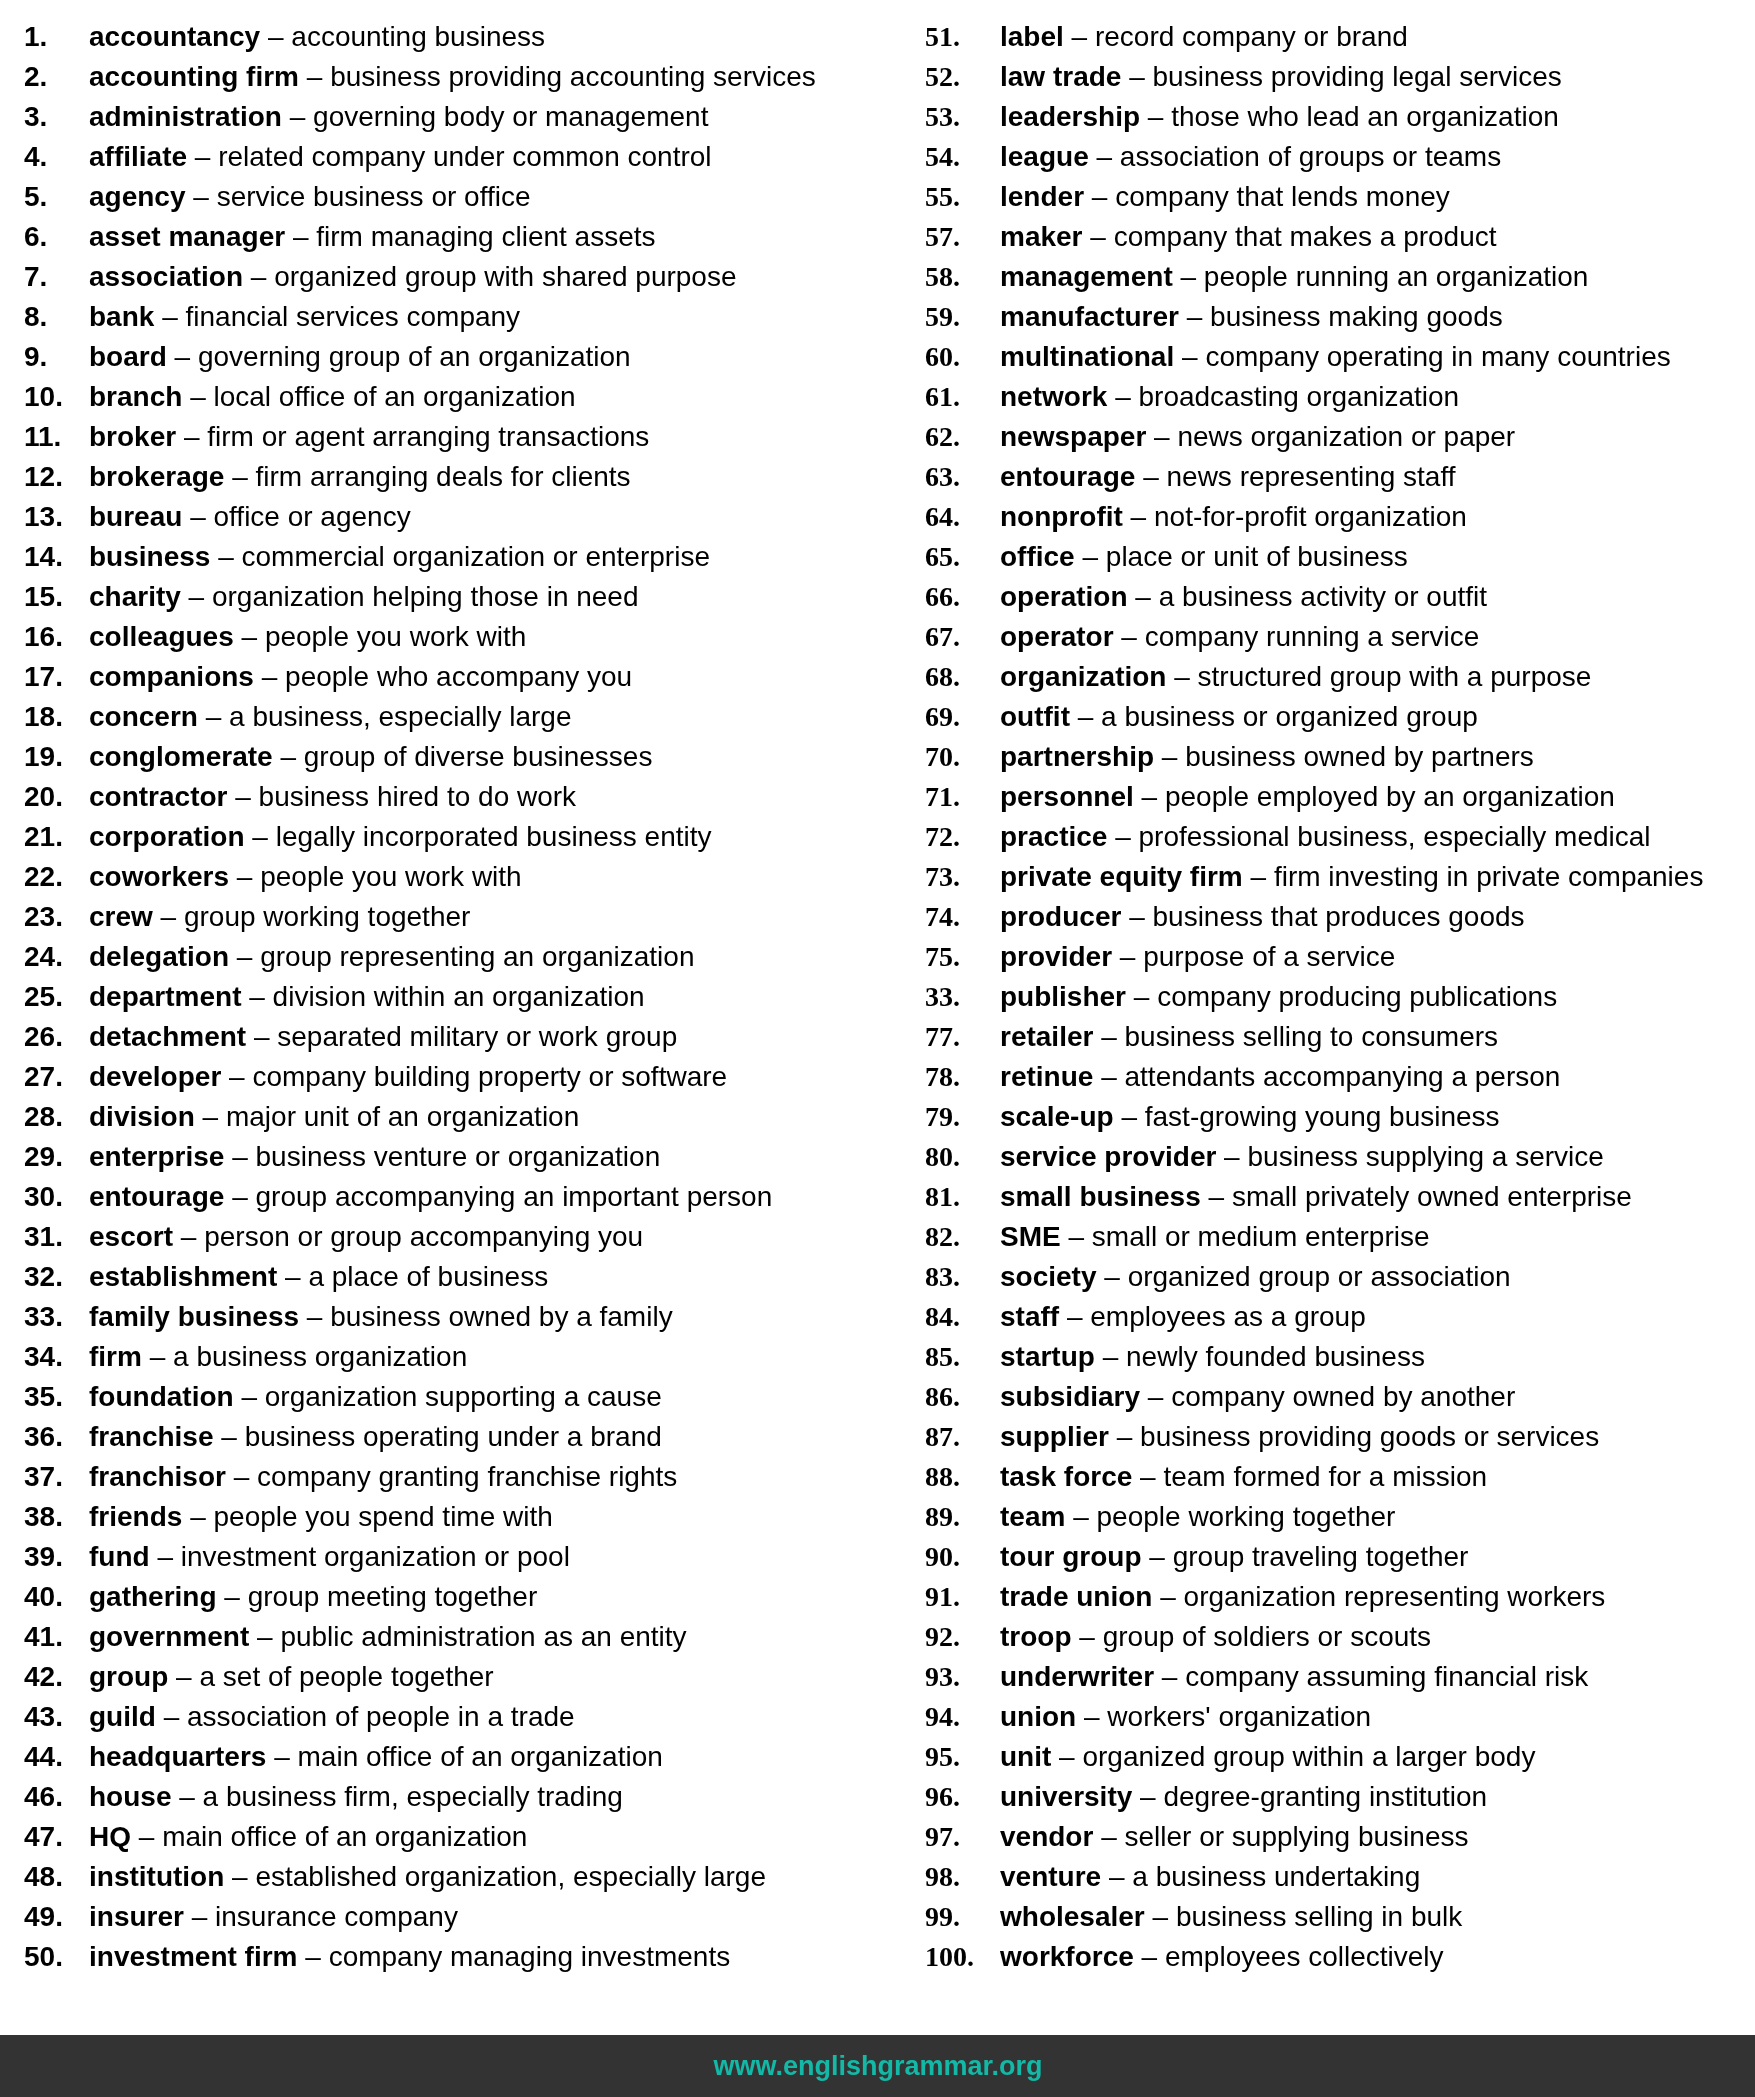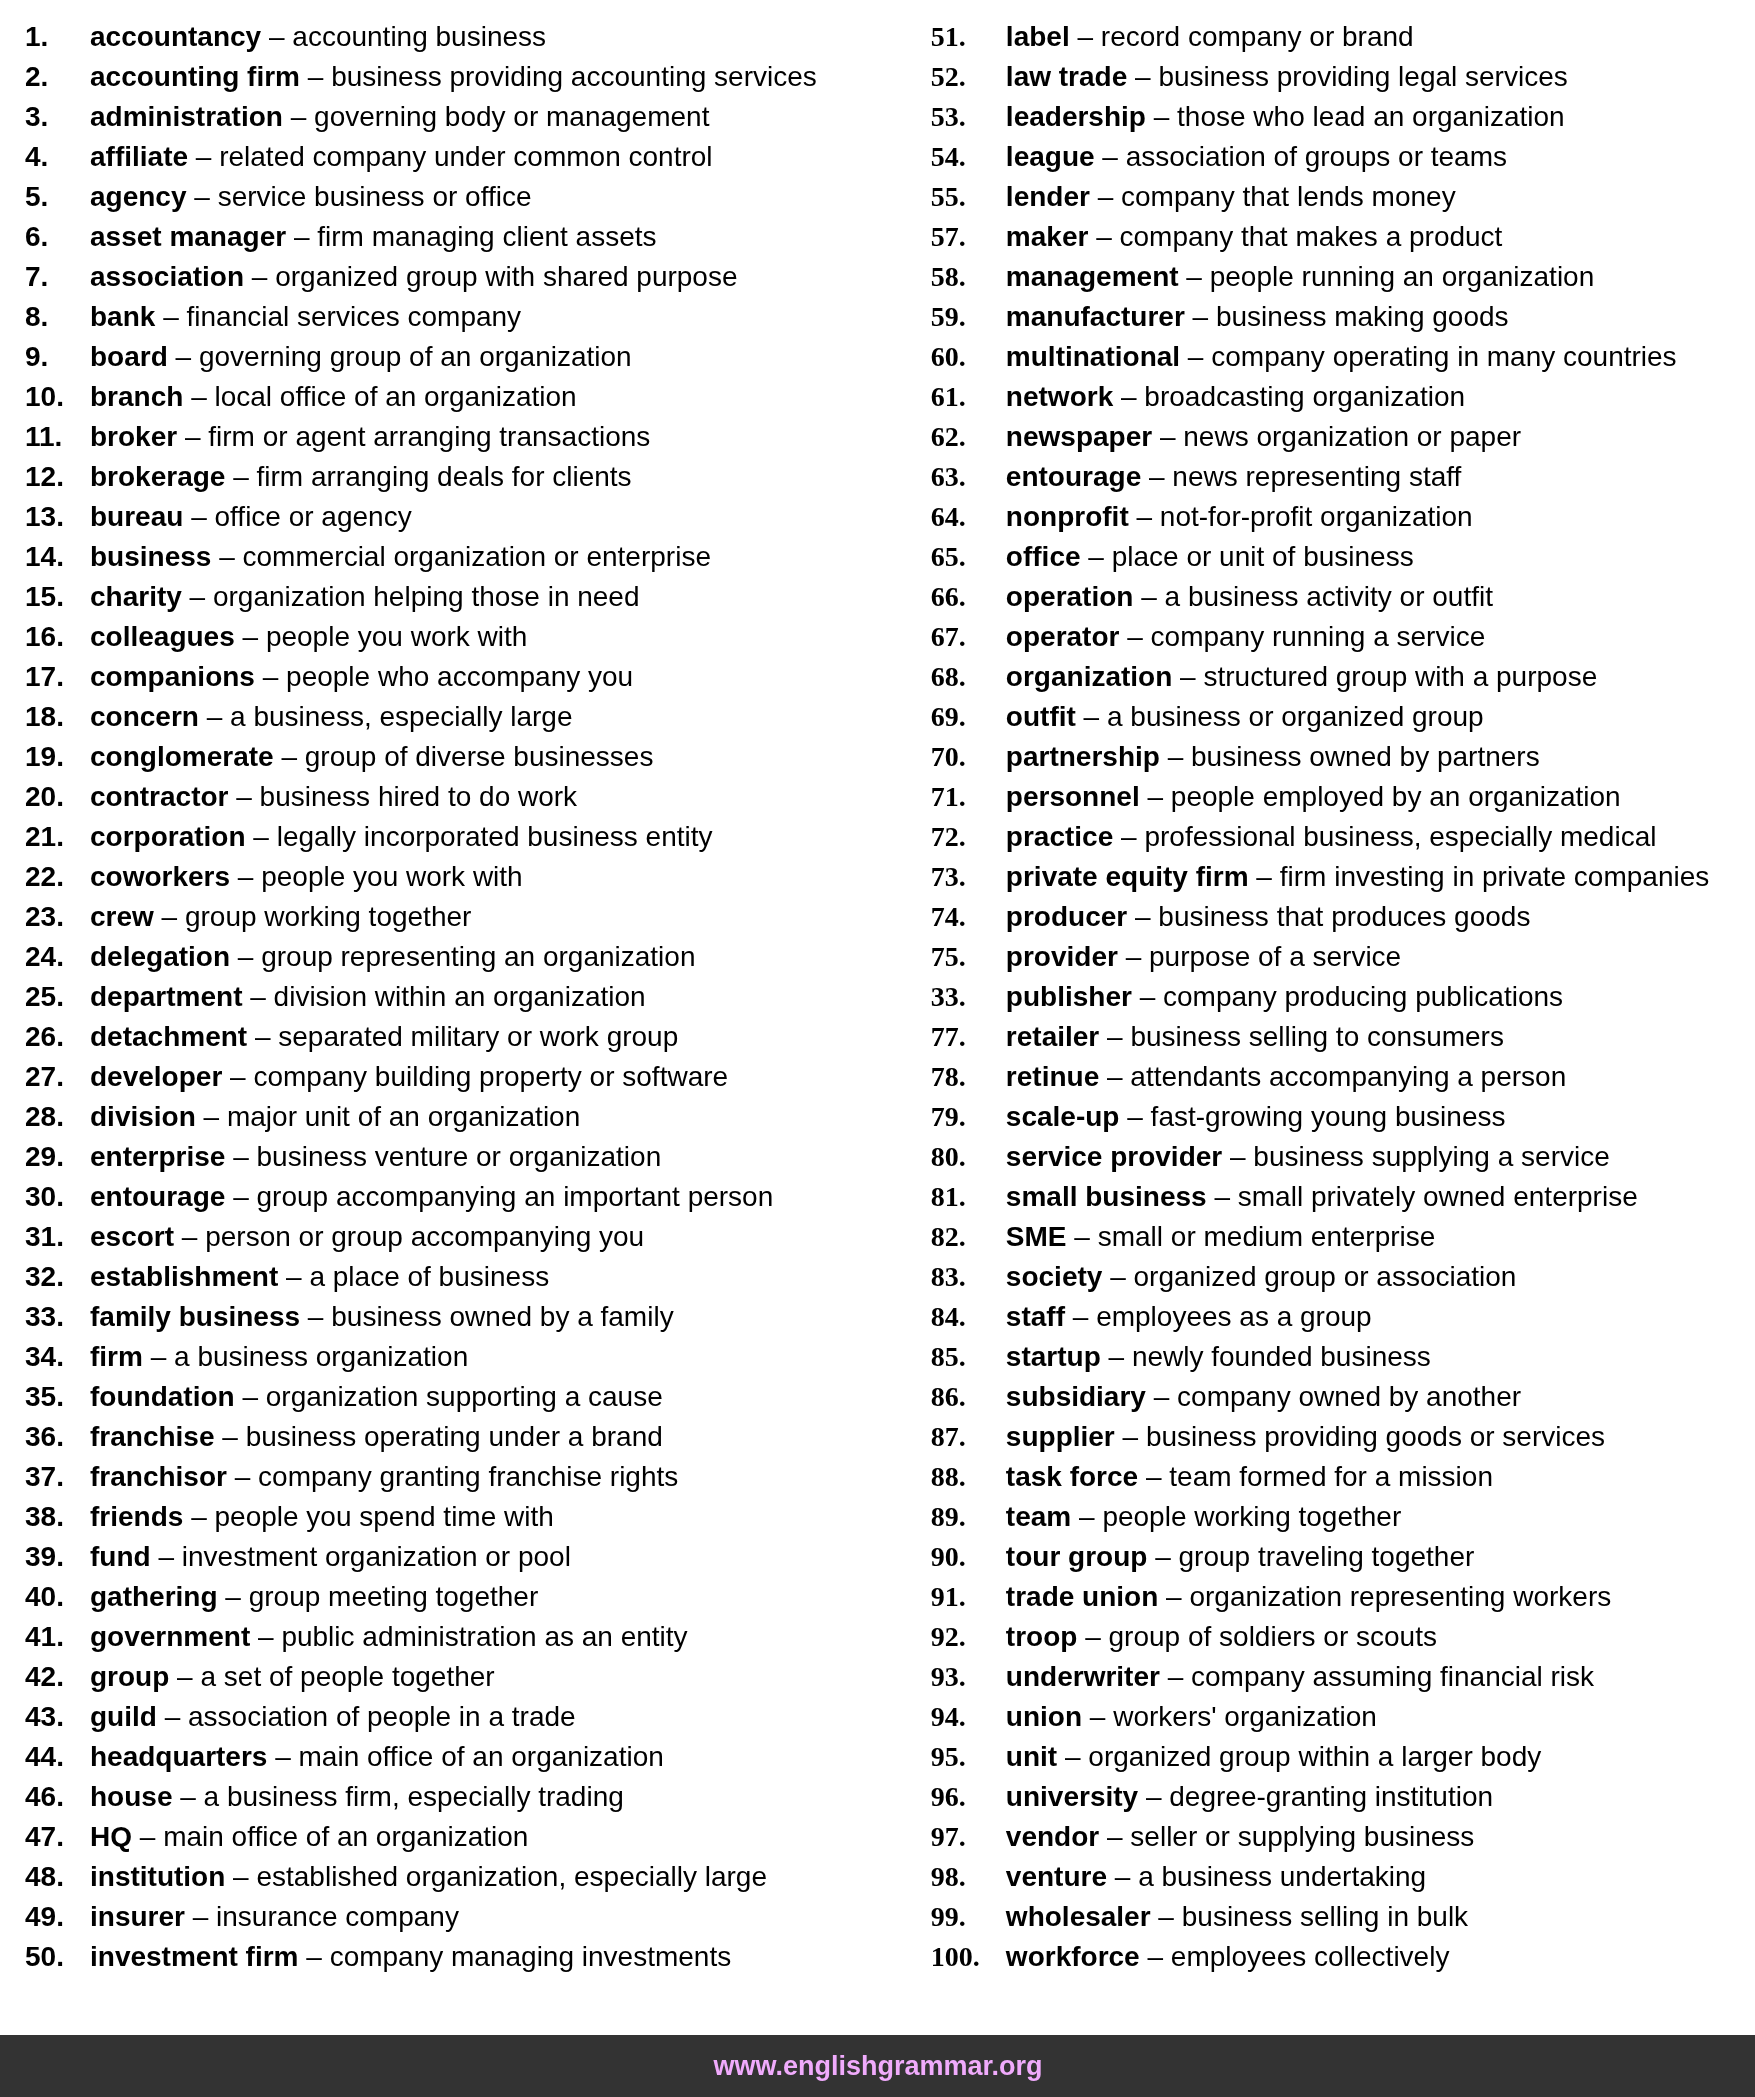--- a/index.html
+++ b/index.html
@@ -16,21 +16,21 @@
     position: absolute;
     top: 17.3px;
     left: 0;
     width: 1756px;
     display: flex;
     align-items: flex-start;
   }
   .col {
     list-style: none;
   }
-  .col-left  { width: 890px; padding-left: 14px; margin-left: 11px; }
+  .col-left  { width: 890px; padding-left: 24px; }
   .col-right { width: 865px; padding-left: 35px; }
   .row {
     height: 40px;
     line-height: 40px;
     font-size: 28px;
     white-space: nowrap;
   }
   .num {
     display: inline-block;
     font-weight: bold;
@@ -158,15 +158,15 @@
       <li class="row"><span class="num">95.</span><span class="entry"><span class="term">unit</span><span class="sep"> – </span><span class="def">organized group within a larger body</span></span></li>
       <li class="row"><span class="num">96.</span><span class="entry"><span class="term">university</span><span class="sep"> – </span><span class="def">degree-granting institution</span></span></li>
       <li class="row"><span class="num">97.</span><span class="entry"><span class="term">vendor</span><span class="sep"> – </span><span class="def">seller or supplying business</span></span></li>
       <li class="row"><span class="num">98.</span><span class="entry"><span class="term">venture</span><span class="sep"> – </span><span class="def">a business undertaking</span></span></li>
       <li class="row"><span class="num">99.</span><span class="entry"><span class="term">wholesaler</span><span class="sep"> – </span><span class="def">business selling in bulk</span></span></li>
       <li class="row"><span class="num">100.</span><span class="entry"><span class="term">workforce</span><span class="sep"> – </span><span class="def">employees collectively</span></span></li>
     </ul>
 </div>
 
 <div class="footer" style="background: rgb(51, 51, 51);">
-  <div class="footer-text" style="color: #f0abfc;">www.englishgrammar.org</div>
+  <div class="footer-text" style="color: #14b8a6;">www.englishgrammar.org</div>
 </div>
 
 
 </body></html>

